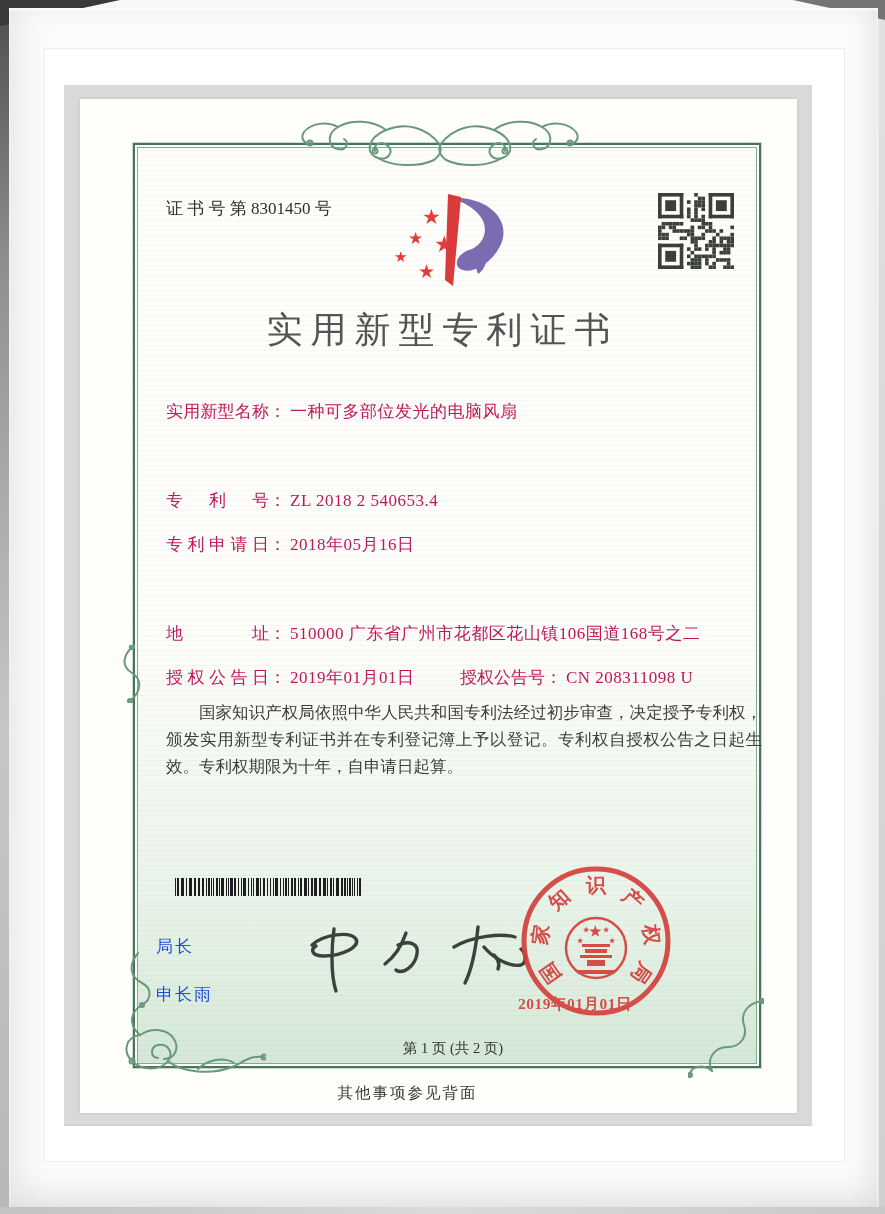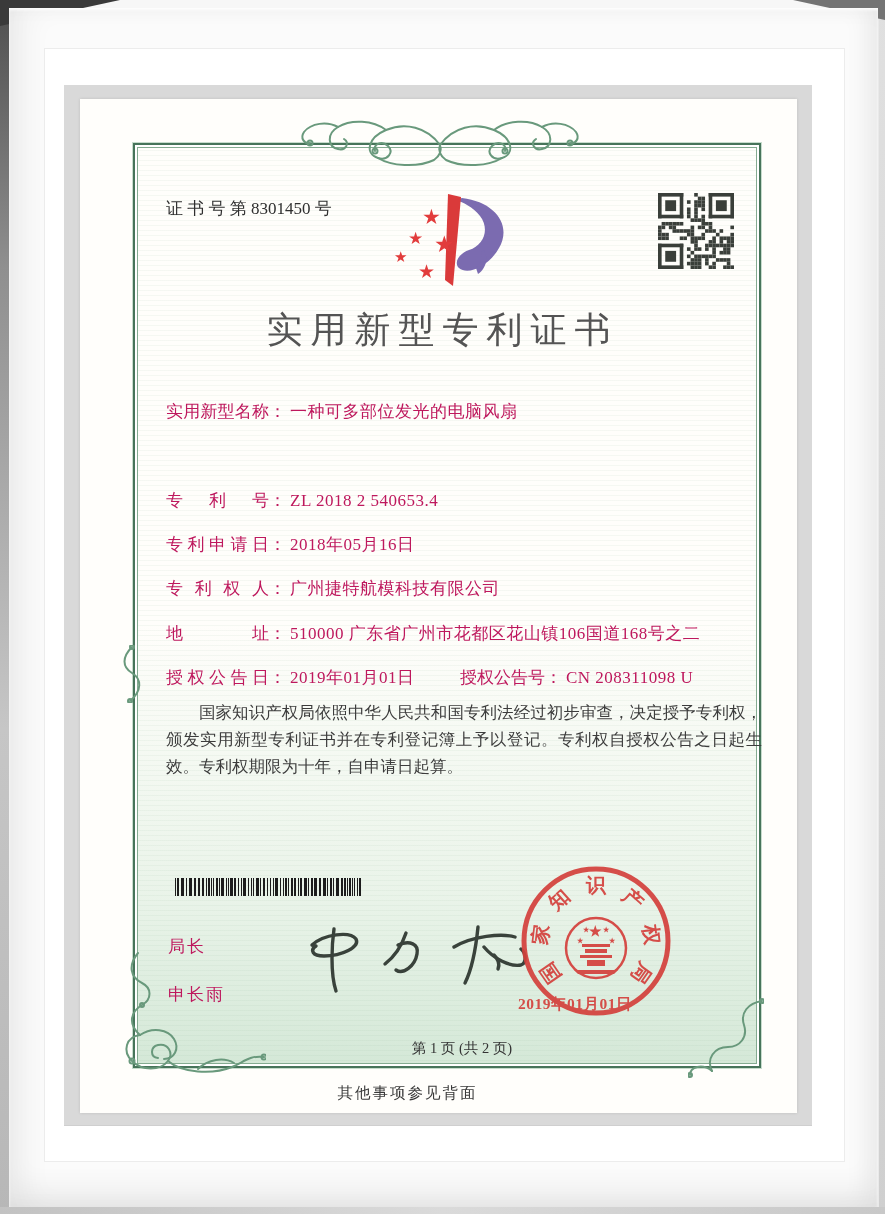--- a/index.html
+++ b/index.html
@@ -46,22 +46,22 @@
   .title { left:0; top:207px; width:717px; text-align:center; font-size:36px; color:#545454;
            letter-spacing:8px; padding-left:8px; font-weight:500; }
   .frow { left:86px; width:600px; height:24px; font-size:17px; color:#be185d; white-space:nowrap; }
   .flabel { display:inline-block; width:103px; text-align:justify; text-align-last:justify; vertical-align:top; }
   .fcolon { display:inline-block; margin-right:4px; }
   .fvalue { letter-spacing:.5px; }
   .frow .pair2 { position:absolute; left:294px; top:0; }
   .paras { left:86px; top:600px; width:596px; font-size:16.5px; line-height:27px; color:#3c3c3c;
            text-align:justify; }
   .paras p { text-indent:2em; }
-  .officer { left:88px; font-size:17px; color:#be185d; letter-spacing:2px; }
-  .page-footer { left:62px; top:940px; width:628px; text-align:center; font-size:14.5px; color:#333;padding-left:12px; }
+  .officer { left:76px; font-size:17px; color:#1d4ed8; letter-spacing:2px; }
+  .page-footer { left:53px; top:940px; width:628px; text-align:center; font-size:14.5px; color:#333;padding-left:12px; }
   .back-note { left:0; top:984px; width:655px; text-align:center; font-size:15.5px; color:#3a3a3a;
                letter-spacing:2px; }
   .seal-box { left:431px; top:757px; width:170px; height:170px; opacity:.92; }
   .seal-box text { font-family:"Liberation Serif", serif; font-weight:bold; }
   .sig-box { left:190px; top:810px; width:276px; height:92px; }
   .sig-box path { fill:none; stroke:#39423b; stroke-width:3.4; stroke-linecap:round; stroke-linejoin:round; }
 </style>
 </head>
 <body>
 
@@ -281,23 +281,20 @@
 
     <div class="abs frow" style="top:301px;">
       <span class="flabel">实用新型名称</span><span class="fcolon">：</span><span class="fvalue">一种可多部位发光的电脑风扇</span>
     </div>
     <div class="abs frow" style="top:390px;">
       <span class="flabel">专利号</span><span class="fcolon">：</span><span class="fvalue">ZL 2018 2 540653.4</span>
     </div>
     <div class="abs frow" style="top:434px;">
       <span class="flabel">专利申请日</span><span class="fcolon">：</span><span class="fvalue">2018年05月16日</span>
     </div>
-    <div class="abs frow" style="top:478px;">
-      <span class="flabel">专利权人</span><span class="fcolon">：</span><span class="fvalue">广州捷特航模科技有限公司</span>
-    </div>
     <div class="abs frow" style="top:523px;">
       <span class="flabel">地址</span><span class="fcolon">：</span><span class="fvalue">510000 广东省广州市花都区花山镇106国道168号之二</span>
     </div>
     <div class="abs frow" style="top:567px;">
       <span class="flabel">授权公告日</span><span class="fcolon">：</span><span class="fvalue">2019年01月01日</span>
       <span class="pair2">
         <span>授权公告号</span><span class="fcolon">：</span><span class="fvalue">CN 208311098 U</span>
       </span>
     </div>
 

